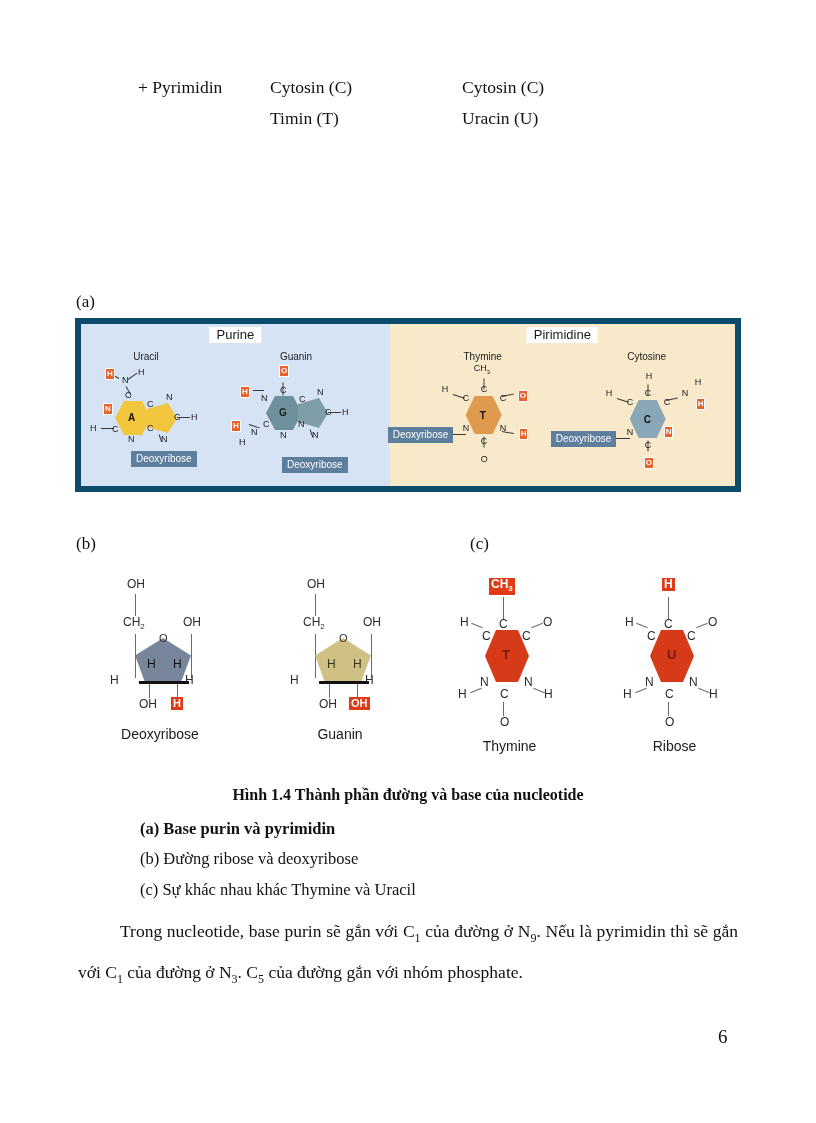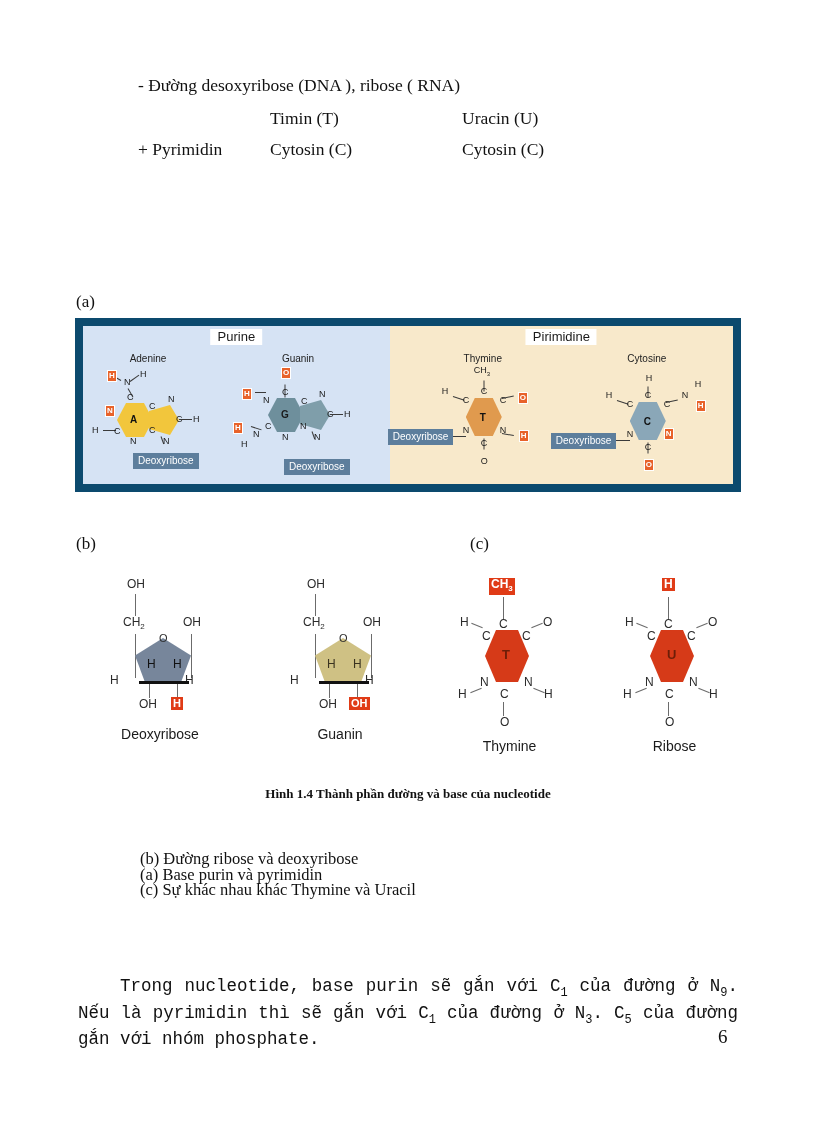--- a/index.html
+++ b/index.html
@@ -48,21 +48,21 @@
     font-family: "Liberation Serif", serif;
   }
 
   
   .fig-a {
     position: absolute;
     left: 75px;
     top: 318px;
     width: 666px;
     height: 174px;
-    border: 8px solid #0c4a6e;
+    border: 6px solid #0c4a6e;
     box-sizing: border-box;
     display: flex;
     overflow: hidden;
   }
   .panel-purine {
     width: 47.2%;
     background: #d6e3f4;
     position: relative;
   }
   .panel-pirimidine {
@@ -192,82 +192,80 @@
     height: 3px;
   }
 
   
   .caption-title {
     position: absolute;
     left: 0;
     top: 786px;
     width: 816px;
     text-align: center;
-    font-size: 13px;
+    font-size: 16px;
     font-weight: bold;
     font-family: "Liberation Serif", serif;
   }
   .caption-item {
     position: absolute;
     left: 140px;
     font-size: 16.5px;
     font-family: "Liberation Serif", serif;
   }
 
   
   .body-par {
     position: absolute;
     left: 78px;
-    top: 976px;
+    top: 914px;
     width: 660px;
     font-size: 17.5px;
-    line-height: 20px;
+    line-height: 34px;
     text-align: justify;
     text-indent: 42px;
-    font-family: Liberation Mono, monospace;
   }
   .body-par sub { font-size: 12px; }
 
   .page-num {
     position: absolute;
     left: 718px;
     top: 1026px;
     font-size: 19px;
     font-family: "Liberation Serif", serif;
   }
 </style>
 </head>
 <body>
 
 <div class="top-text">
-  <div class="tt-line">- Đường desoxyribose (DNA ), ribose ( RNA)</div>
   <table class="tt-table">
     <tbody>
+    <tr>
+      <td class="col-lab">+ Pyrimidin</td>
+      <td class="col-dna">Cytosin (C)</td>
+      <td class="col-rna">Cytosin (C)</td>
+    </tr>
     <tr>
       <td class="col-lab"></td>
       <td class="col-dna">Timin (T)</td>
       <td class="col-rna">Uracin (U)</td>
     </tr>
-    <tr>
-      <td class="col-lab">+ Pyrimidin</td>
-      <td class="col-dna">Cytosin (C)</td>
-      <td class="col-rna">Cytosin (C)</td>
-    </tr>
   </tbody>
     </table>
 </div>
 
 <div class="part-label" style="left:76px; top:292px;">(a)</div>
 
 <div class="fig-a">
 
   <div class="panel-purine">
     <div class="panel-title">Purine</div>
 
-    <div class="base-name" style="left:20px; top:27px; width:90px;">Adenine</div>
+    <div class="base-name" style="left:20px; top:27px; width:90px;">Uracil</div>
 
     <div class="ring hexring" style="left:34px; top:77px; width:36px; height:34px; background:#f2c63c;"></div>
     <div class="ring" style="left:66px; top:79px; width:30px; height:30px; background:#f2c63c; clip-path:polygon(0% 20%, 70% 0%, 100% 50%, 70% 100%, 0% 80%);"></div>
     <div class="ring-letter" style="left:47px; top:89px;">A</div>
 
     <div class="bond" style="left:45px; top:62px; width:10px; transform:rotate(60deg);"></div>
     <div class="bond" style="left:47px; top:55px; width:11px; transform:rotate(-35deg);"></div>
     <div class="bond" style="left:38px; top:54px; width:10px; transform:rotate(210deg);"></div>
     <div class="bond" style="left:96px; top:93px; width:13px;"></div>
     <div class="bond" style="left:20px; top:104px; width:13px;"></div>
@@ -483,19 +481,19 @@
   <div class="stick-h" style="left:78px; top:112px; width:12px; transform:rotate(22deg);"></div>
 
   <div class="sugar-atom" style="left:45px; top:110px;">C</div>
   <div class="stick" style="left:48px; top:124px; height:14px;"></div>
   <div class="sugar-atom" style="left:45px; top:138px;">O</div>
 
   <div class="base-label2" style="left:-8px; top:160px; width:125px;">Ribose</div>
 </div>
 
 <div class="caption-title">Hình 1.4 Thành phần đường và base của nucleotide</div>
-<div class="caption-item" style="top:865px;">(a) Base purin và pyrimidin</div>
+<div class="caption-item" style="top:819px;font-weight:bold;">(a) Base purin và pyrimidin</div>
 <div class="caption-item" style="top:849px;">(b) Đường ribose và deoxyribose</div>
 <div class="caption-item" style="top:880px;">(c) Sự khác nhau khác Thymine và Uracil</div>
 
 <div class="body-par"><span>Trong nucleotide, base purin sẽ gắn với C</span><sub>1</sub><span> của đường ở N</span><sub>9</sub><span>. Nếu là pyrimidin thì sẽ gắn với C</span><sub>1</sub><span> của đường ở N</span><sub>3</sub><span>. C</span><sub>5</sub><span>  của đường gắn với nhóm phosphate.</span></div>
 
 <div class="page-num">6</div>
 
 </body></html>

